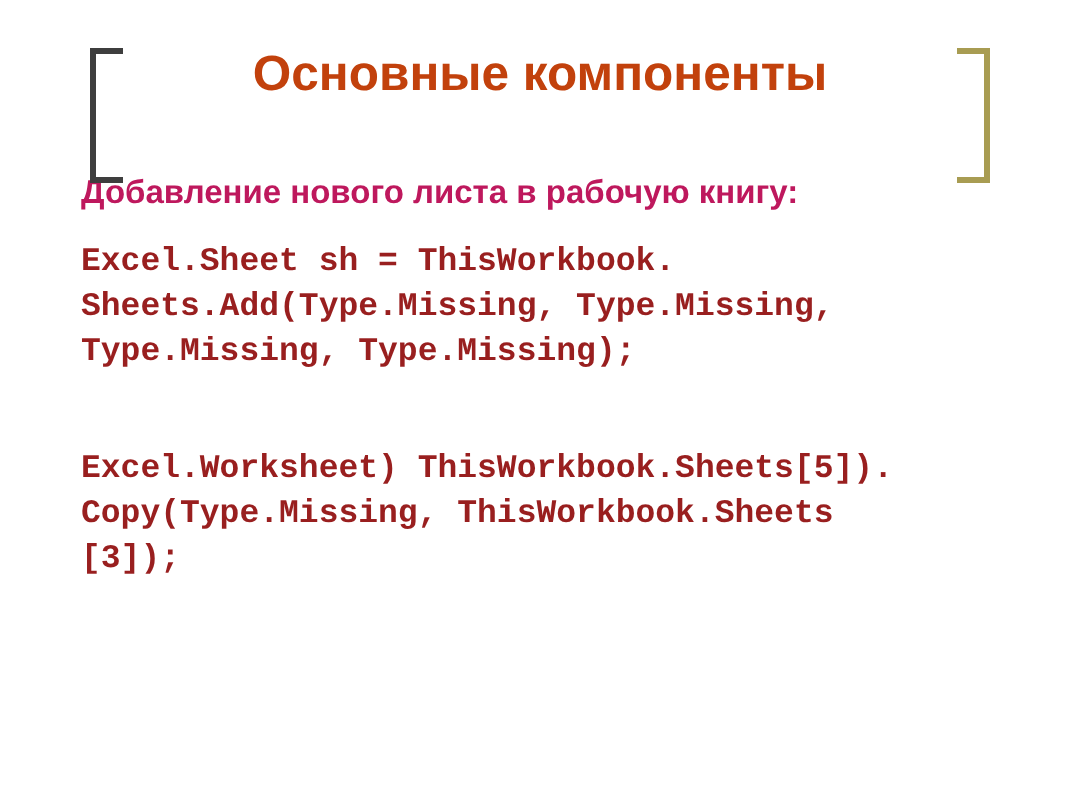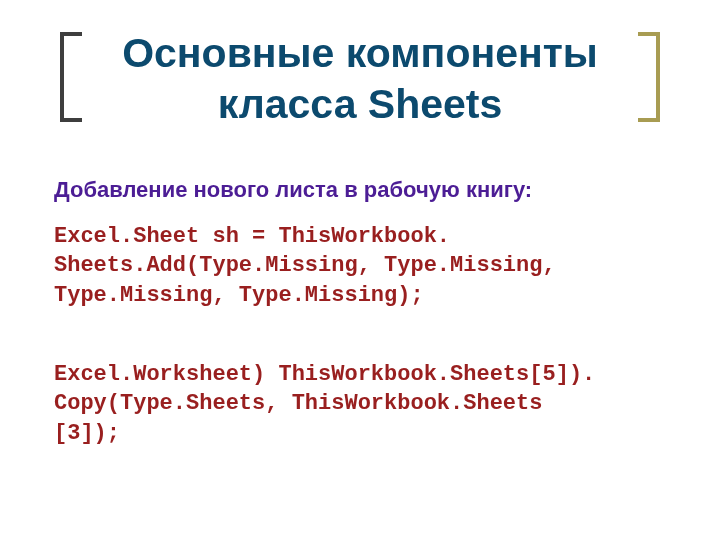--- a/index.html
+++ b/index.html
@@ -37,33 +37,33 @@
       border-left: 4px solid #3e3e3e;
       border-bottom: 4px solid #3e3e3e;
     }
     .bracket-right {
       right: 10px;
       border-top: 4px solid #a89c52;
       border-right: 4px solid #a89c52;
       border-bottom: 4px solid #a89c52;
     }
     .title {
-      color: #0c4a6e;
-      font-size: 41px;
+      color: #c2410c;
+      font-size: 33px;
       font-weight: bold;
       line-height: 1.25;
       padding: 4px 50px 10px 50px;
     }
     .content {
       padding-left: 4px;
     }
     .section-label {
       font-size: 22px;
       font-weight: bold;
-      color: #4c1d95;
+      color: #be185d;
       margin-top: 18px;
       margin-bottom: 6px;
     }
     .code {
       font-family: "Courier New", Courier, monospace;
       font-size: 22px;
       font-weight: bold;
       color: #991f1f;
       line-height: 1.35;
       margin-bottom: 8px;
@@ -77,32 +77,31 @@
 </head>
 <body>
 
 <div class="slide">
 
   <div class="title-wrap">
     <div class="bracket-left"></div>
     <div class="bracket-right"></div>
     <div class="title">
       <span>Основные компоненты</span><br>
-      <span>класса Sheets</span>
     </div>
   </div>
 
   <div class="content">
 
     <div class="section-label">Добавление нового листа в рабочую книгу:</div>
     <div class="code"><span>Excel.Sheet sh = ThisWorkbook.</span>
 <span>Sheets.Add(Type.Missing, Type.Missing,</span>
 <span>Type.Missing, Type.Missing);</span></div>
 
     <div class="spacer"></div>
 
     <div class="code"><span>Excel.Worksheet) ThisWorkbook.Sheets[5]).</span>
-<span>Copy(Type.Sheets, ThisWorkbook.Sheets</span>
+<span>Copy(Type.Missing, ThisWorkbook.Sheets</span>
 <span>[3]);</span></div>
 
   </div>
 
 </div>
 
 </body></html>

